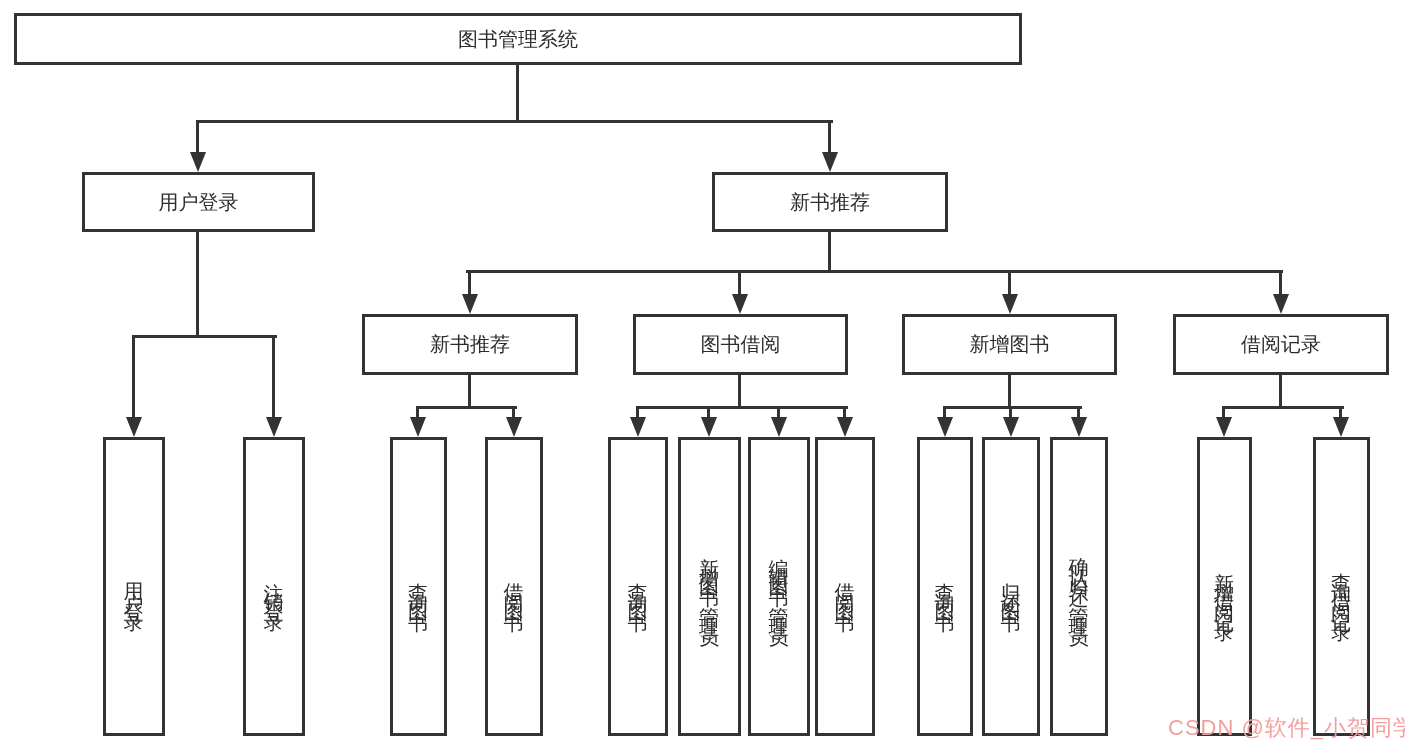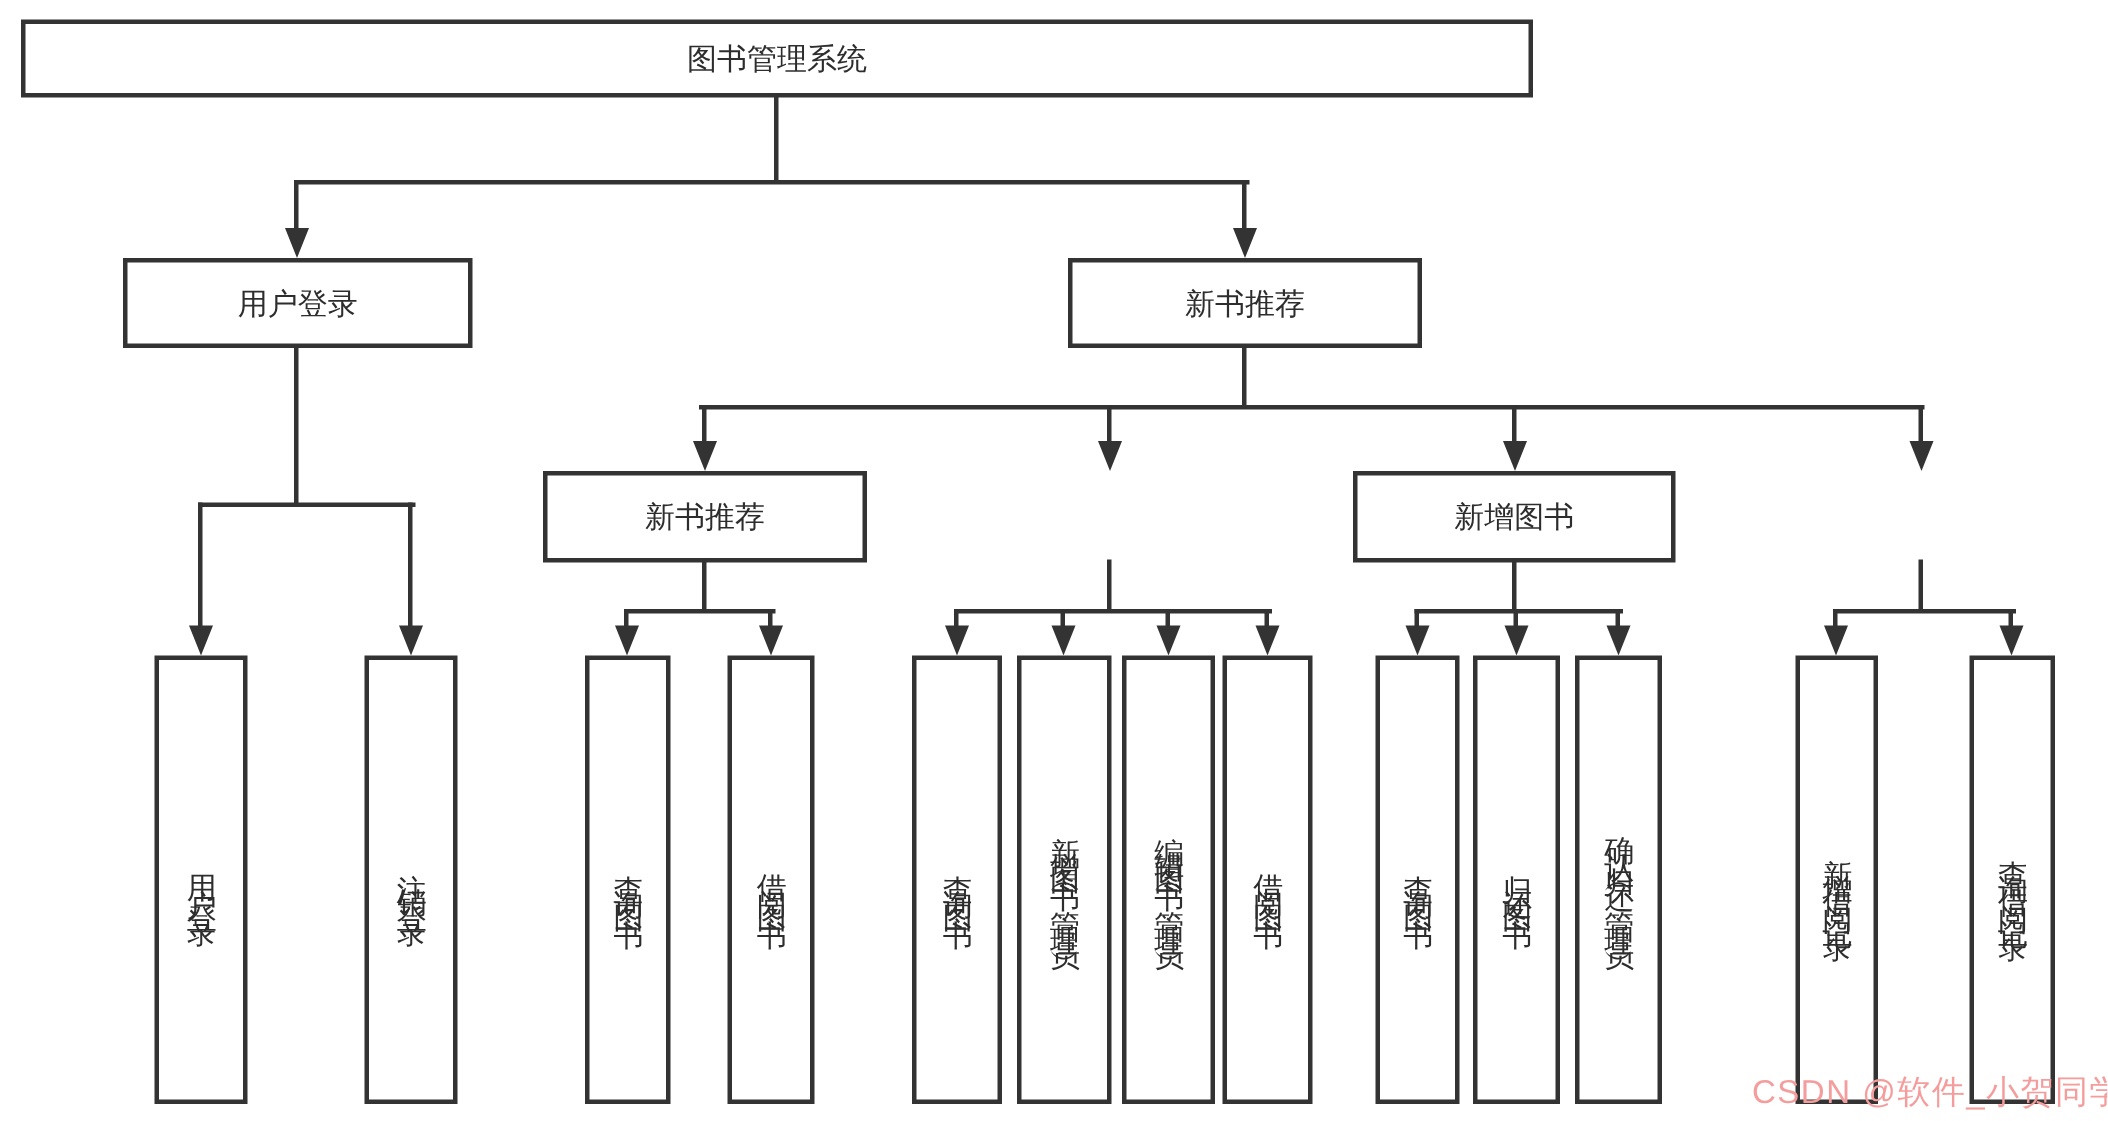--- a/index.html
+++ b/index.html
@@ -88,22 +88,28 @@
   <div class="vline" style="left:738px; top:270px; height:28px;"></div>
   <div class="arrow" style="left:732px; top:294px;"></div>
   <div class="vline" style="left:1008px; top:270px; height:28px;"></div>
   <div class="arrow" style="left:1002px; top:294px;"></div>
   <div class="vline" style="left:1279px; top:270px; height:28px;"></div>
   <div class="arrow" style="left:1273px; top:294px;"></div>
 
   <div class="box" style="left:362px; top:314px; width:216px; height:61px;">
     <span class="label">新书推荐</span>
   </div>
+  <div class="box" style="left:633px; top:314px; width:215px; height:61px;">
+    <span class="label">图书借阅</span>
+  </div>
   <div class="box" style="left:902px; top:314px; width:215px; height:61px;">
     <span class="label">新增图书</span>
+  </div>
+  <div class="box" style="left:1173px; top:314px; width:216px; height:61px;">
+    <span class="label">借阅记录</span>
   </div>
 
   <div class="vline" style="left:468px; top:373px; height:35px;"></div>
   <div class="hline" style="left:416px; top:406px; width:101px;"></div>
   <div class="vline" style="left:416px; top:406px; height:17px;"></div>
   <div class="arrow" style="left:410px; top:417px;"></div>
   <div class="vline" style="left:512px; top:406px; height:17px;"></div>
   <div class="arrow" style="left:506px; top:417px;"></div>
 
   <div class="vline" style="left:738px; top:373px; height:35px;"></div>

